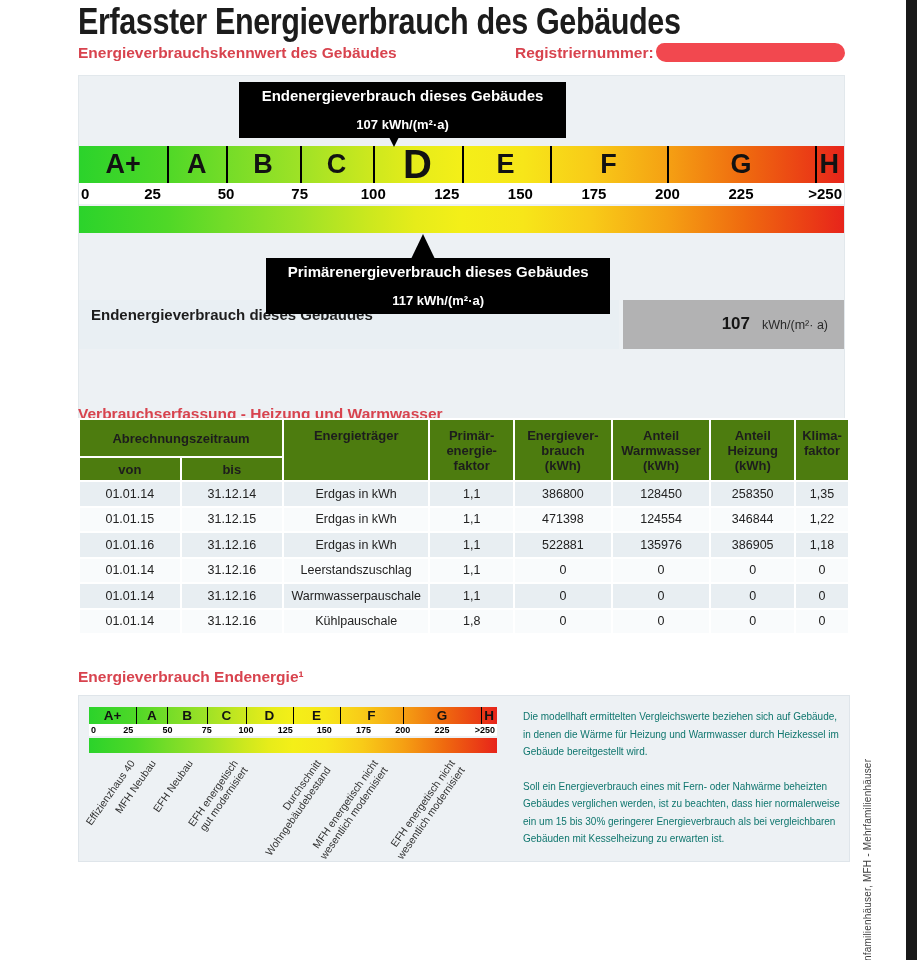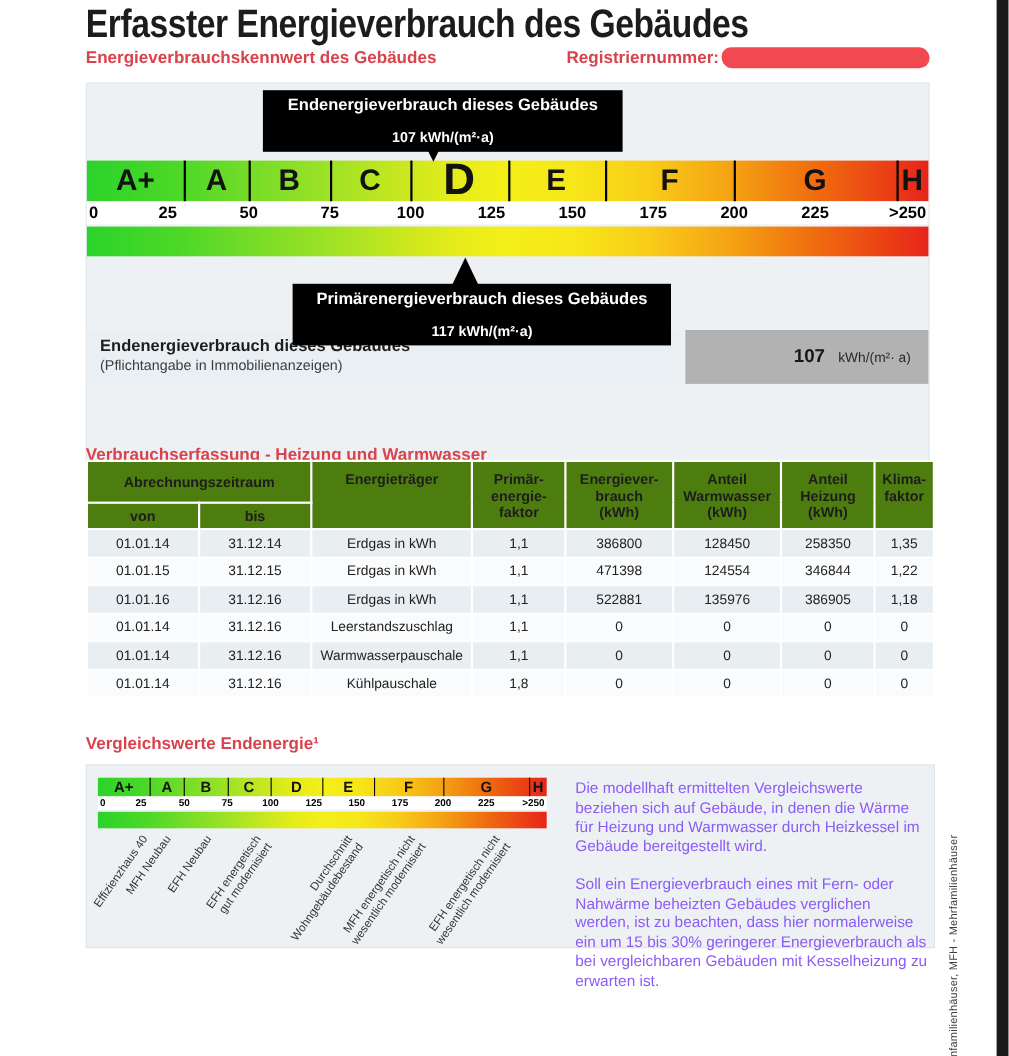--- a/index.html
+++ b/index.html
@@ -73,22 +73,22 @@
     border:1px solid #dfe5ea;}
   .mini{position:absolute;top:11px;left:10px;width:408px;}
   .mini .band{position:relative;height:17px;}
   .mini .letter{font-size:13.5px;}
   .mini .bline{width:1px;height:100%;}
   .mini .ticks{position:relative;height:12px;}
   .mini .ticks span{font-size:9px;top:1px;}
   .mini .gbar{position:relative;height:15px;margin-top:2px;}
   .rot-label{position:absolute;top:62px;width:170px;text-align:right;transform:rotate(-55deg);
     transform-origin:100% 0;font-size:10.5px;line-height:11.5px;color:#333;}
-  .compare-text{position:absolute;left:444px;top:12px;width:321px;font-size:14px;
-    line-height:17.5px;color:#8b5cf6;}
+  .compare-text{position:absolute;left:444px;top:12px;width:321px;font-size:10px;
+    line-height:17.5px;color:#0f766e;}
   .compare-text p{margin:0 0 17px 0;}
 </style>
 </head>
 <body>
 
 <div class="page">
   <div class="black-bar"></div>
   <div class="side-note">nfamilienhäuser, MFH - Mehrfamilienhäuser</div>
 
   <div class="content">
@@ -140,21 +140,20 @@
 
       <div class="arr-up"></div>
       <div class="tooltip tt2">
         <div class="tt-title">Primärenergieverbrauch dieses Gebäudes</div>
         <div class="tt-val">117 kWh/(m²·a)</div>
       </div>
 
       <div class="value-row">
         <div class="vr-left">
           <div class="vr-title">Endenergieverbrauch dieses Gebäudes</div>
-          <div class="vr-sub">(Pflichtangabe in Immobilienanzeigen)</div>
         </div>
         <div class="vr-right">
           <span class="vr-num">107</span><span class="vr-unit">kWh/(m²· a)</span>
         </div>
       </div>
     </div>
 
     <h2 class="sec-title red" id="sec1">Verbrauchserfassung - Heizung und Warmwasser</h2>
     <table class="consumption">
       <colgroup>
@@ -248,21 +247,21 @@
             <td>Kühlpauschale</td>
             <td>1,8</td>
             <td>0</td>
             <td>0</td>
             <td>0</td>
             <td>0</td>
           </tr>
         </tbody>
     </table>
 
-    <h2 class="sec-title red" id="sec2">Vergleichswerte Endenergie¹</h2>
+    <h2 class="sec-title red" id="sec2">Energieverbrauch Endenergie¹</h2>
     <div class="compare-panel">
       <div class="mini">
         <div class="band" id="mini-band">
             <span class="letter" style="left: 5.76923%;">A+</span>
             <i class="bline" style="left: 11.5385%;"></i>
             <span class="letter" style="left: 15.3846%;">A</span>
             <i class="bline" style="left: 19.2308%;"></i>
             <span class="letter" style="left: 24.0385%;">B</span>
             <i class="bline" style="left: 28.8462%;"></i>
             <span class="letter" style="left: 33.6538%;">C</span>

